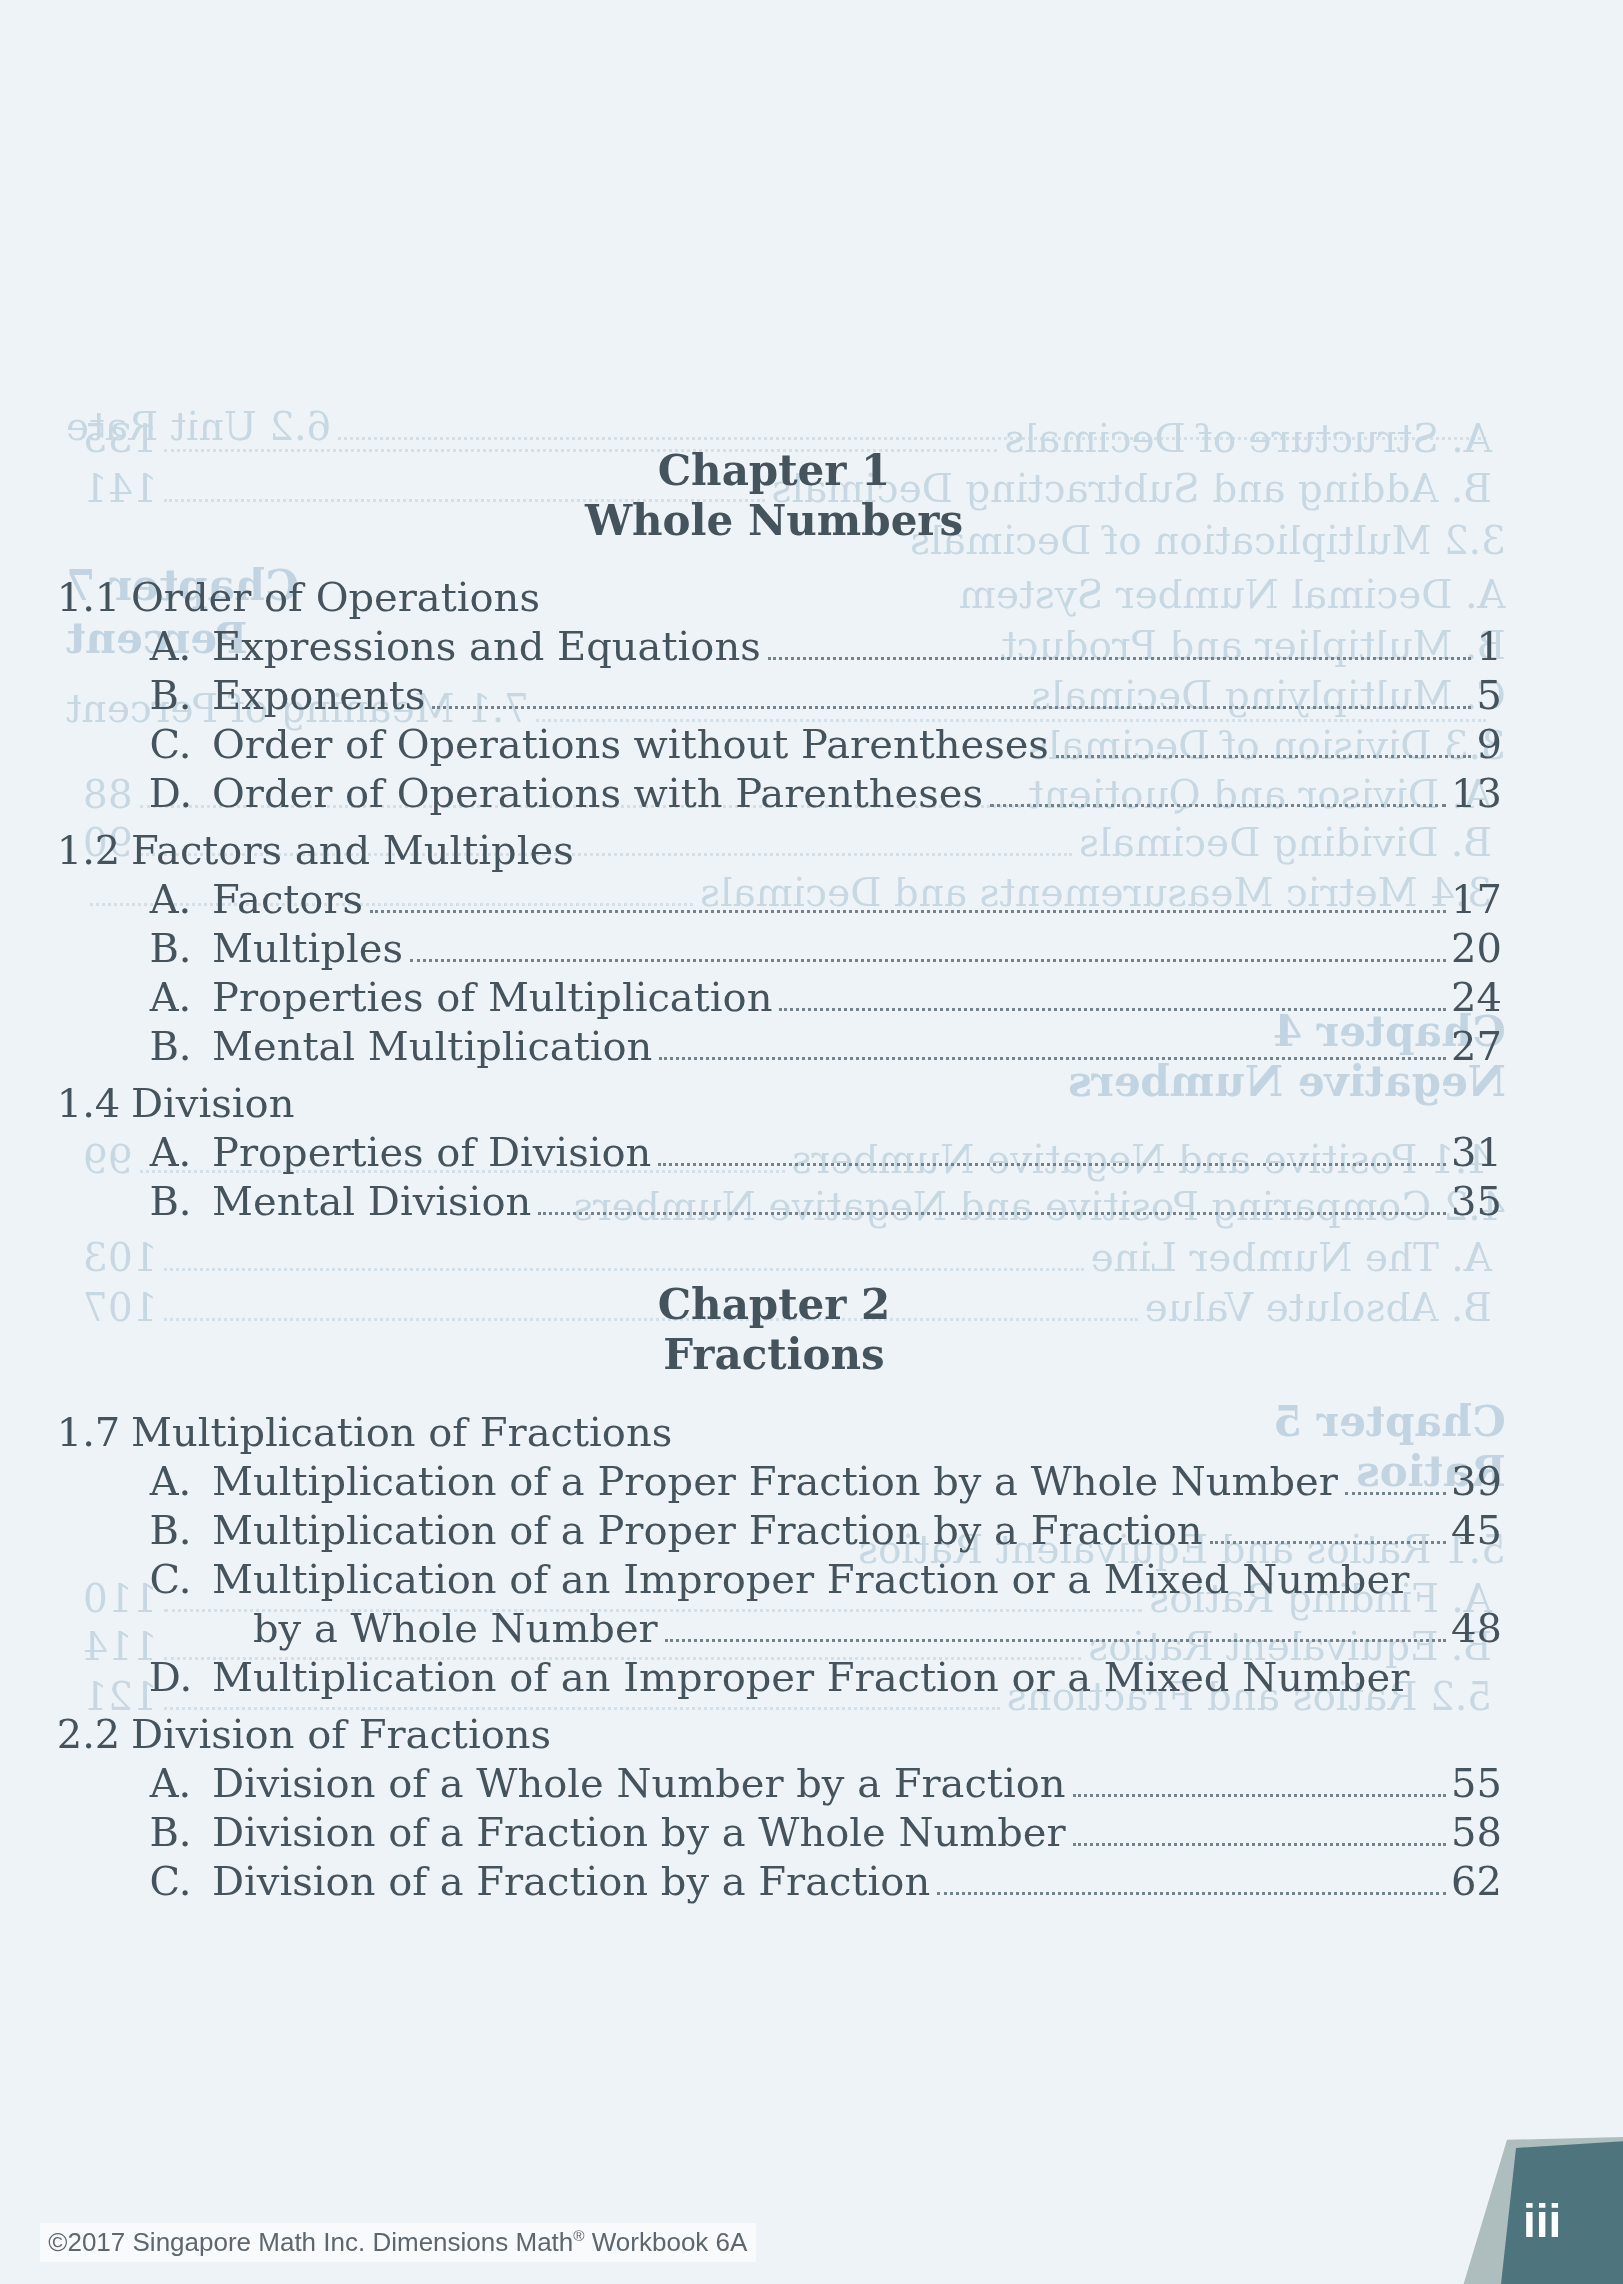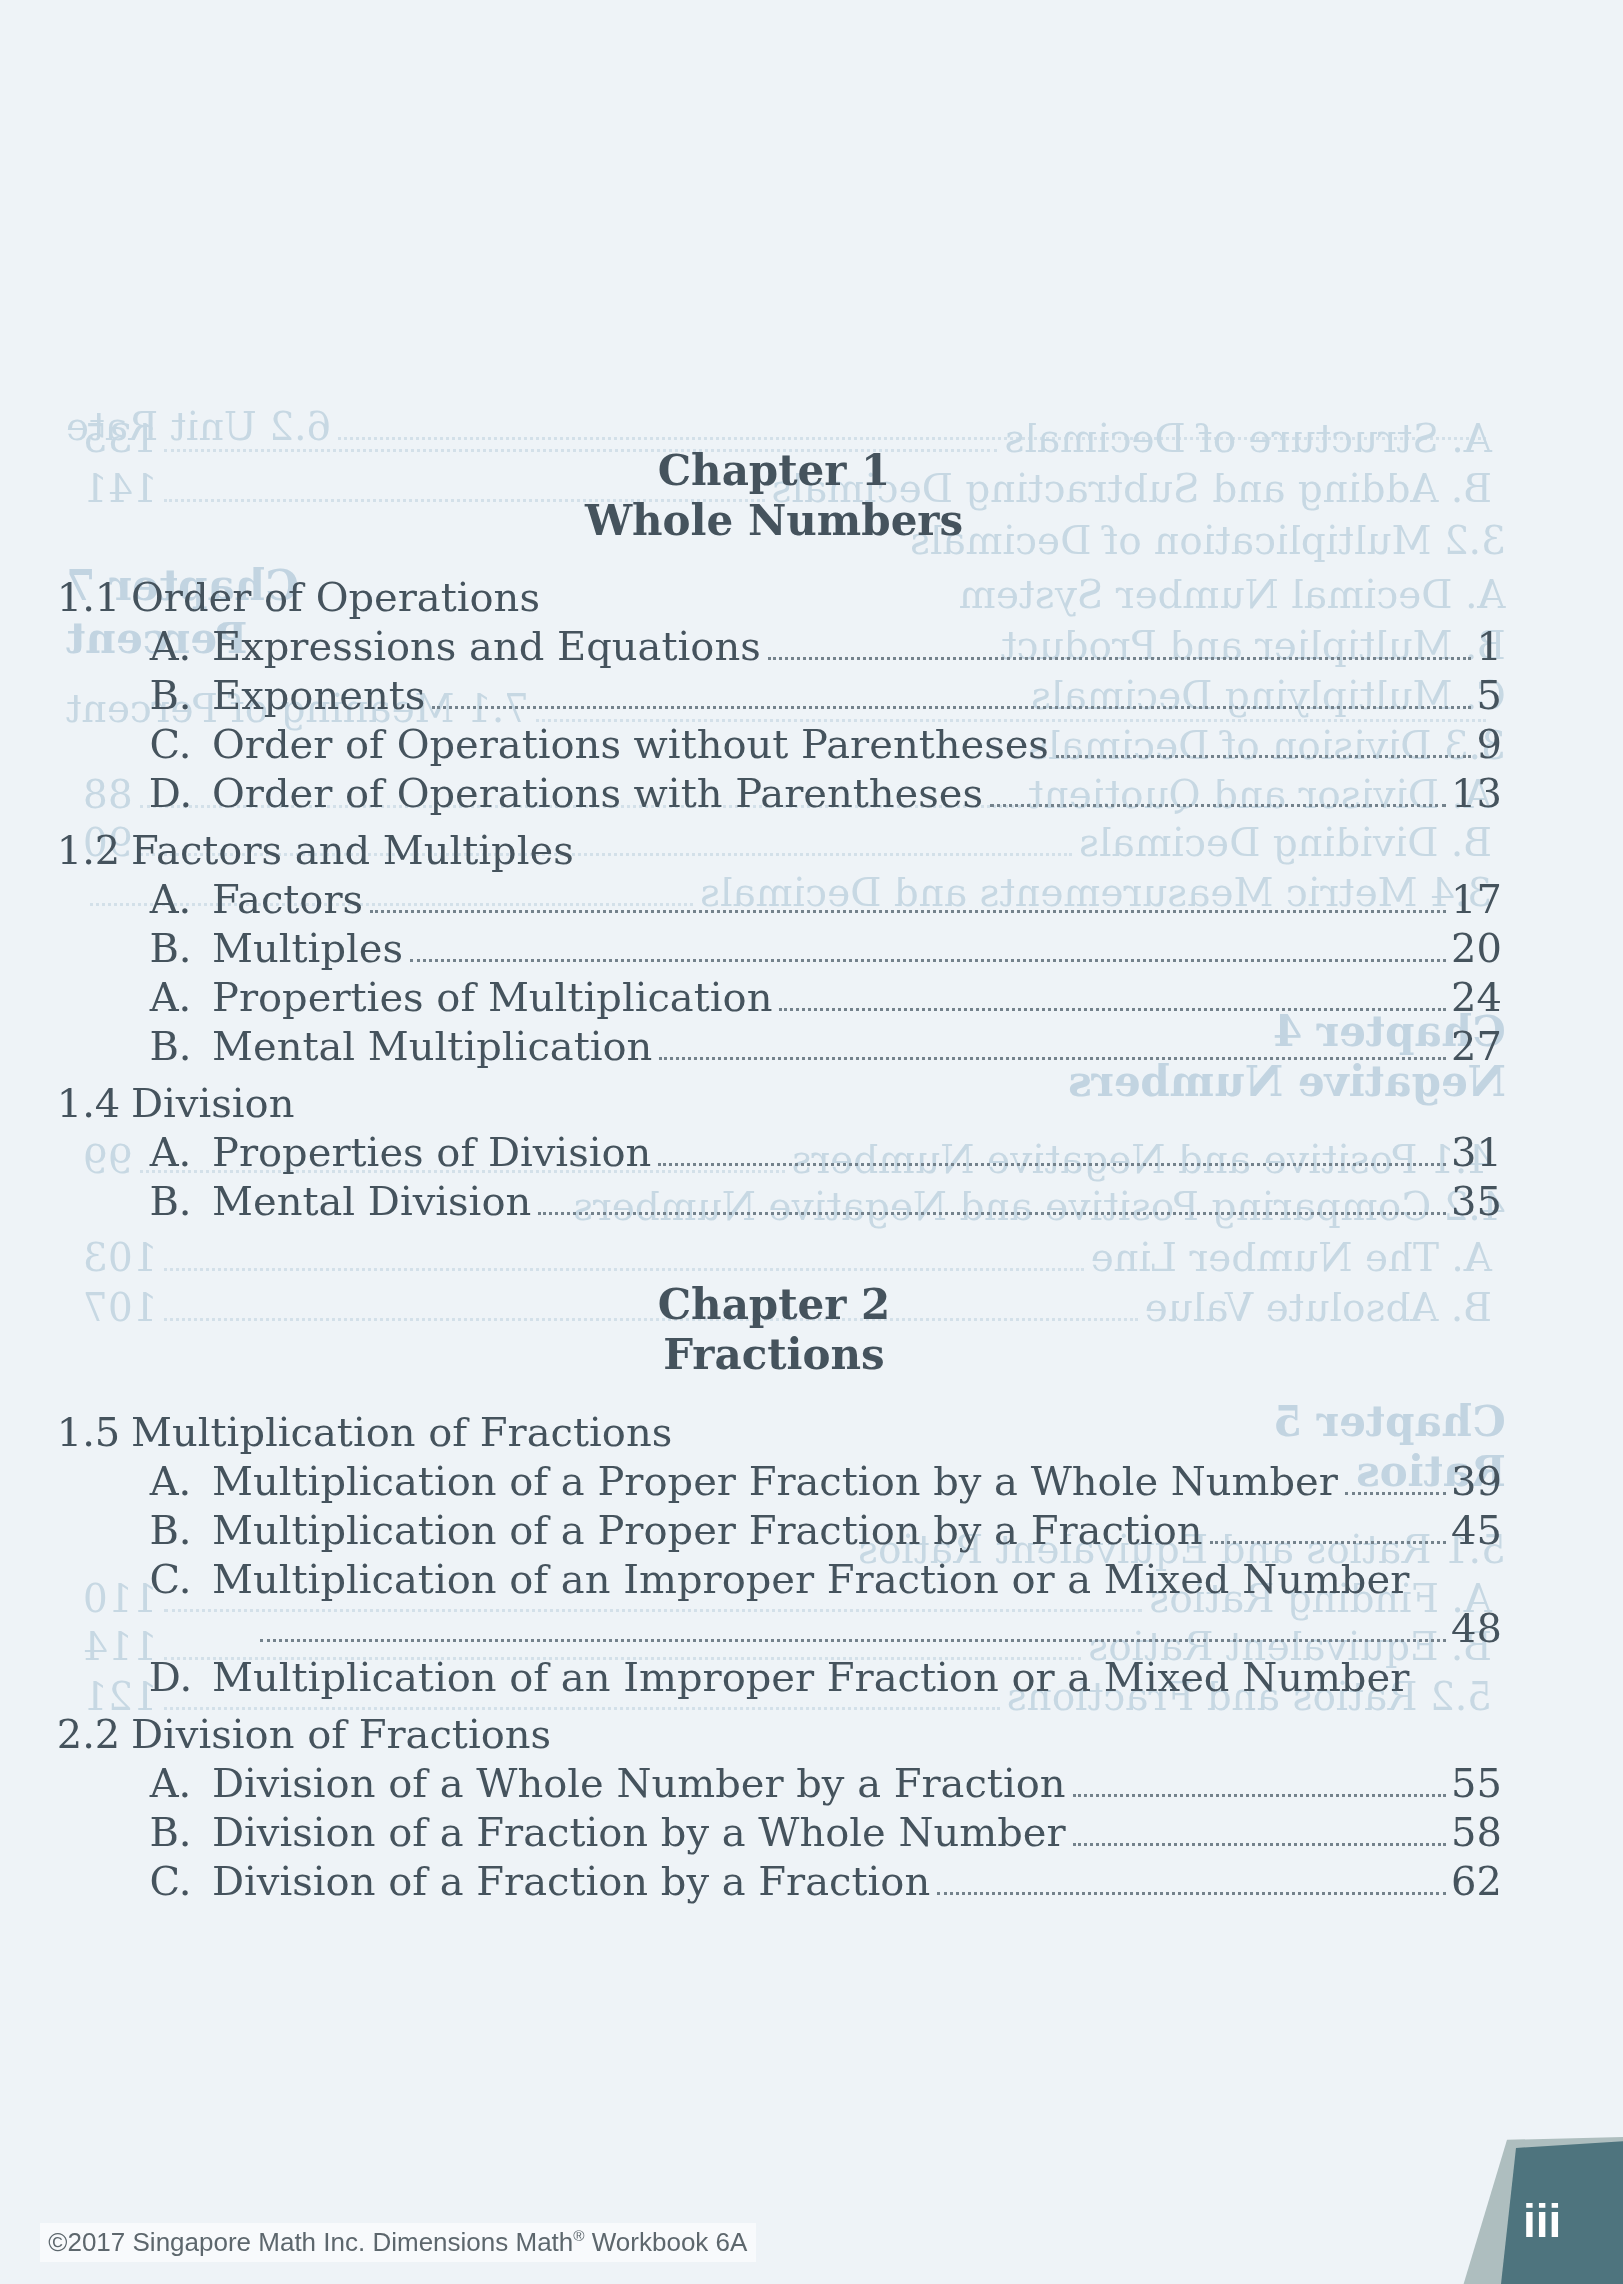--- a/index.html
+++ b/index.html
@@ -272,40 +272,41 @@
         <span class="sletter">B.</span>
         <span class="stext">Mental Division</span>
         <div class="dots"></div>
         <span class="pg">35</span>
       </div>
       <div class="chgap"></div>
       <div class="ch-head">Chapter 2</div>
       <div class="ch-head">Fractions</div>
       <div class="headgap"></div>
       <div class="row section">
-        <span class="snum">1.5</span>
+        <span class="snum">1.7</span>
         <span class="stitle">Multiplication of Fractions</span>
       </div>
       <div class="row sub">
         <span class="sletter">A.</span>
         <span class="stext">Multiplication of a Proper Fraction by a Whole Number</span>
         <div class="dots"></div>
         <span class="pg">39</span>
       </div>
       <div class="row sub">
         <span class="sletter">B.</span>
         <span class="stext">Multiplication of a Proper Fraction by a Fraction</span>
         <div class="dots"></div>
         <span class="pg">45</span>
       </div>
       <div class="row sub">
         <span class="sletter">C.</span>
         <span class="stext">Multiplication of an Improper Fraction or a Mixed Number</span>
       </div>
       <div class="row cont">
+        <span class="ctext">by a Whole Number</span>
         <div class="dots"></div>
         <span class="pg">48</span>
       </div>
       <div class="row sub">
         <span class="sletter">D.</span>
         <span class="stext">Multiplication of an Improper Fraction or a Mixed Number</span>
       </div>
       <div class="row section">
         <span class="snum">2.2</span>
         <span class="stitle">Division of Fractions</span>

